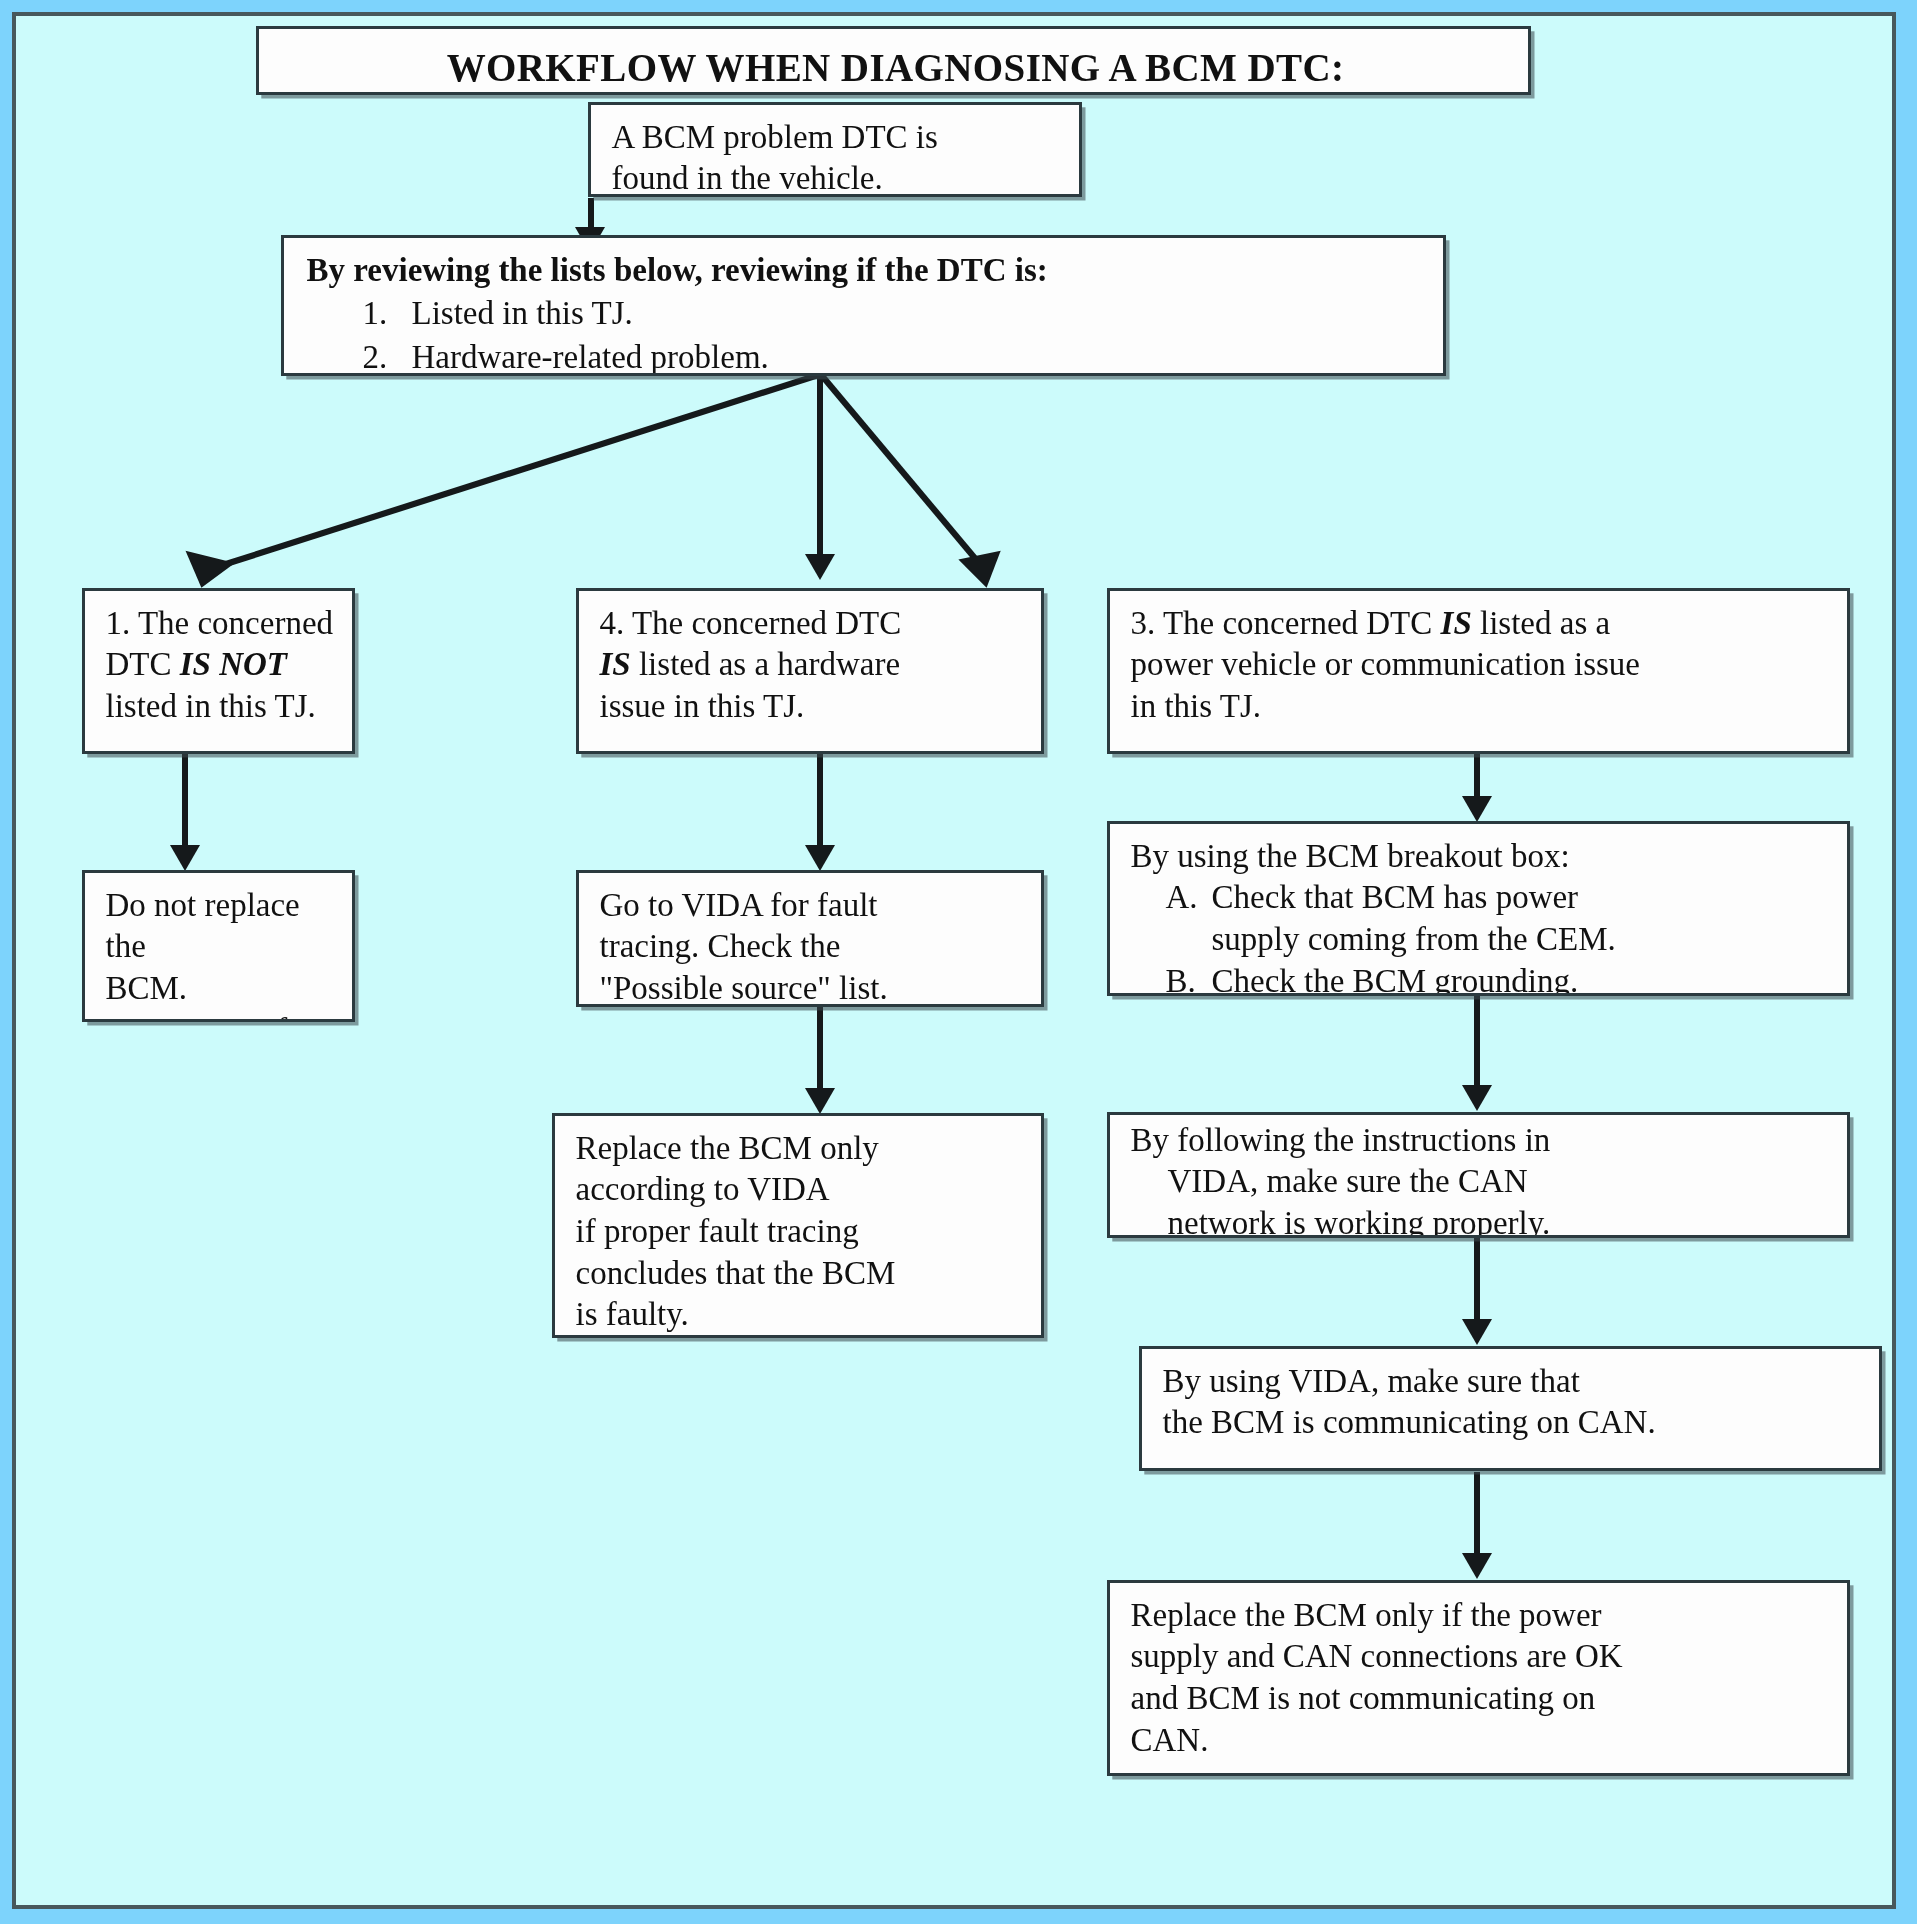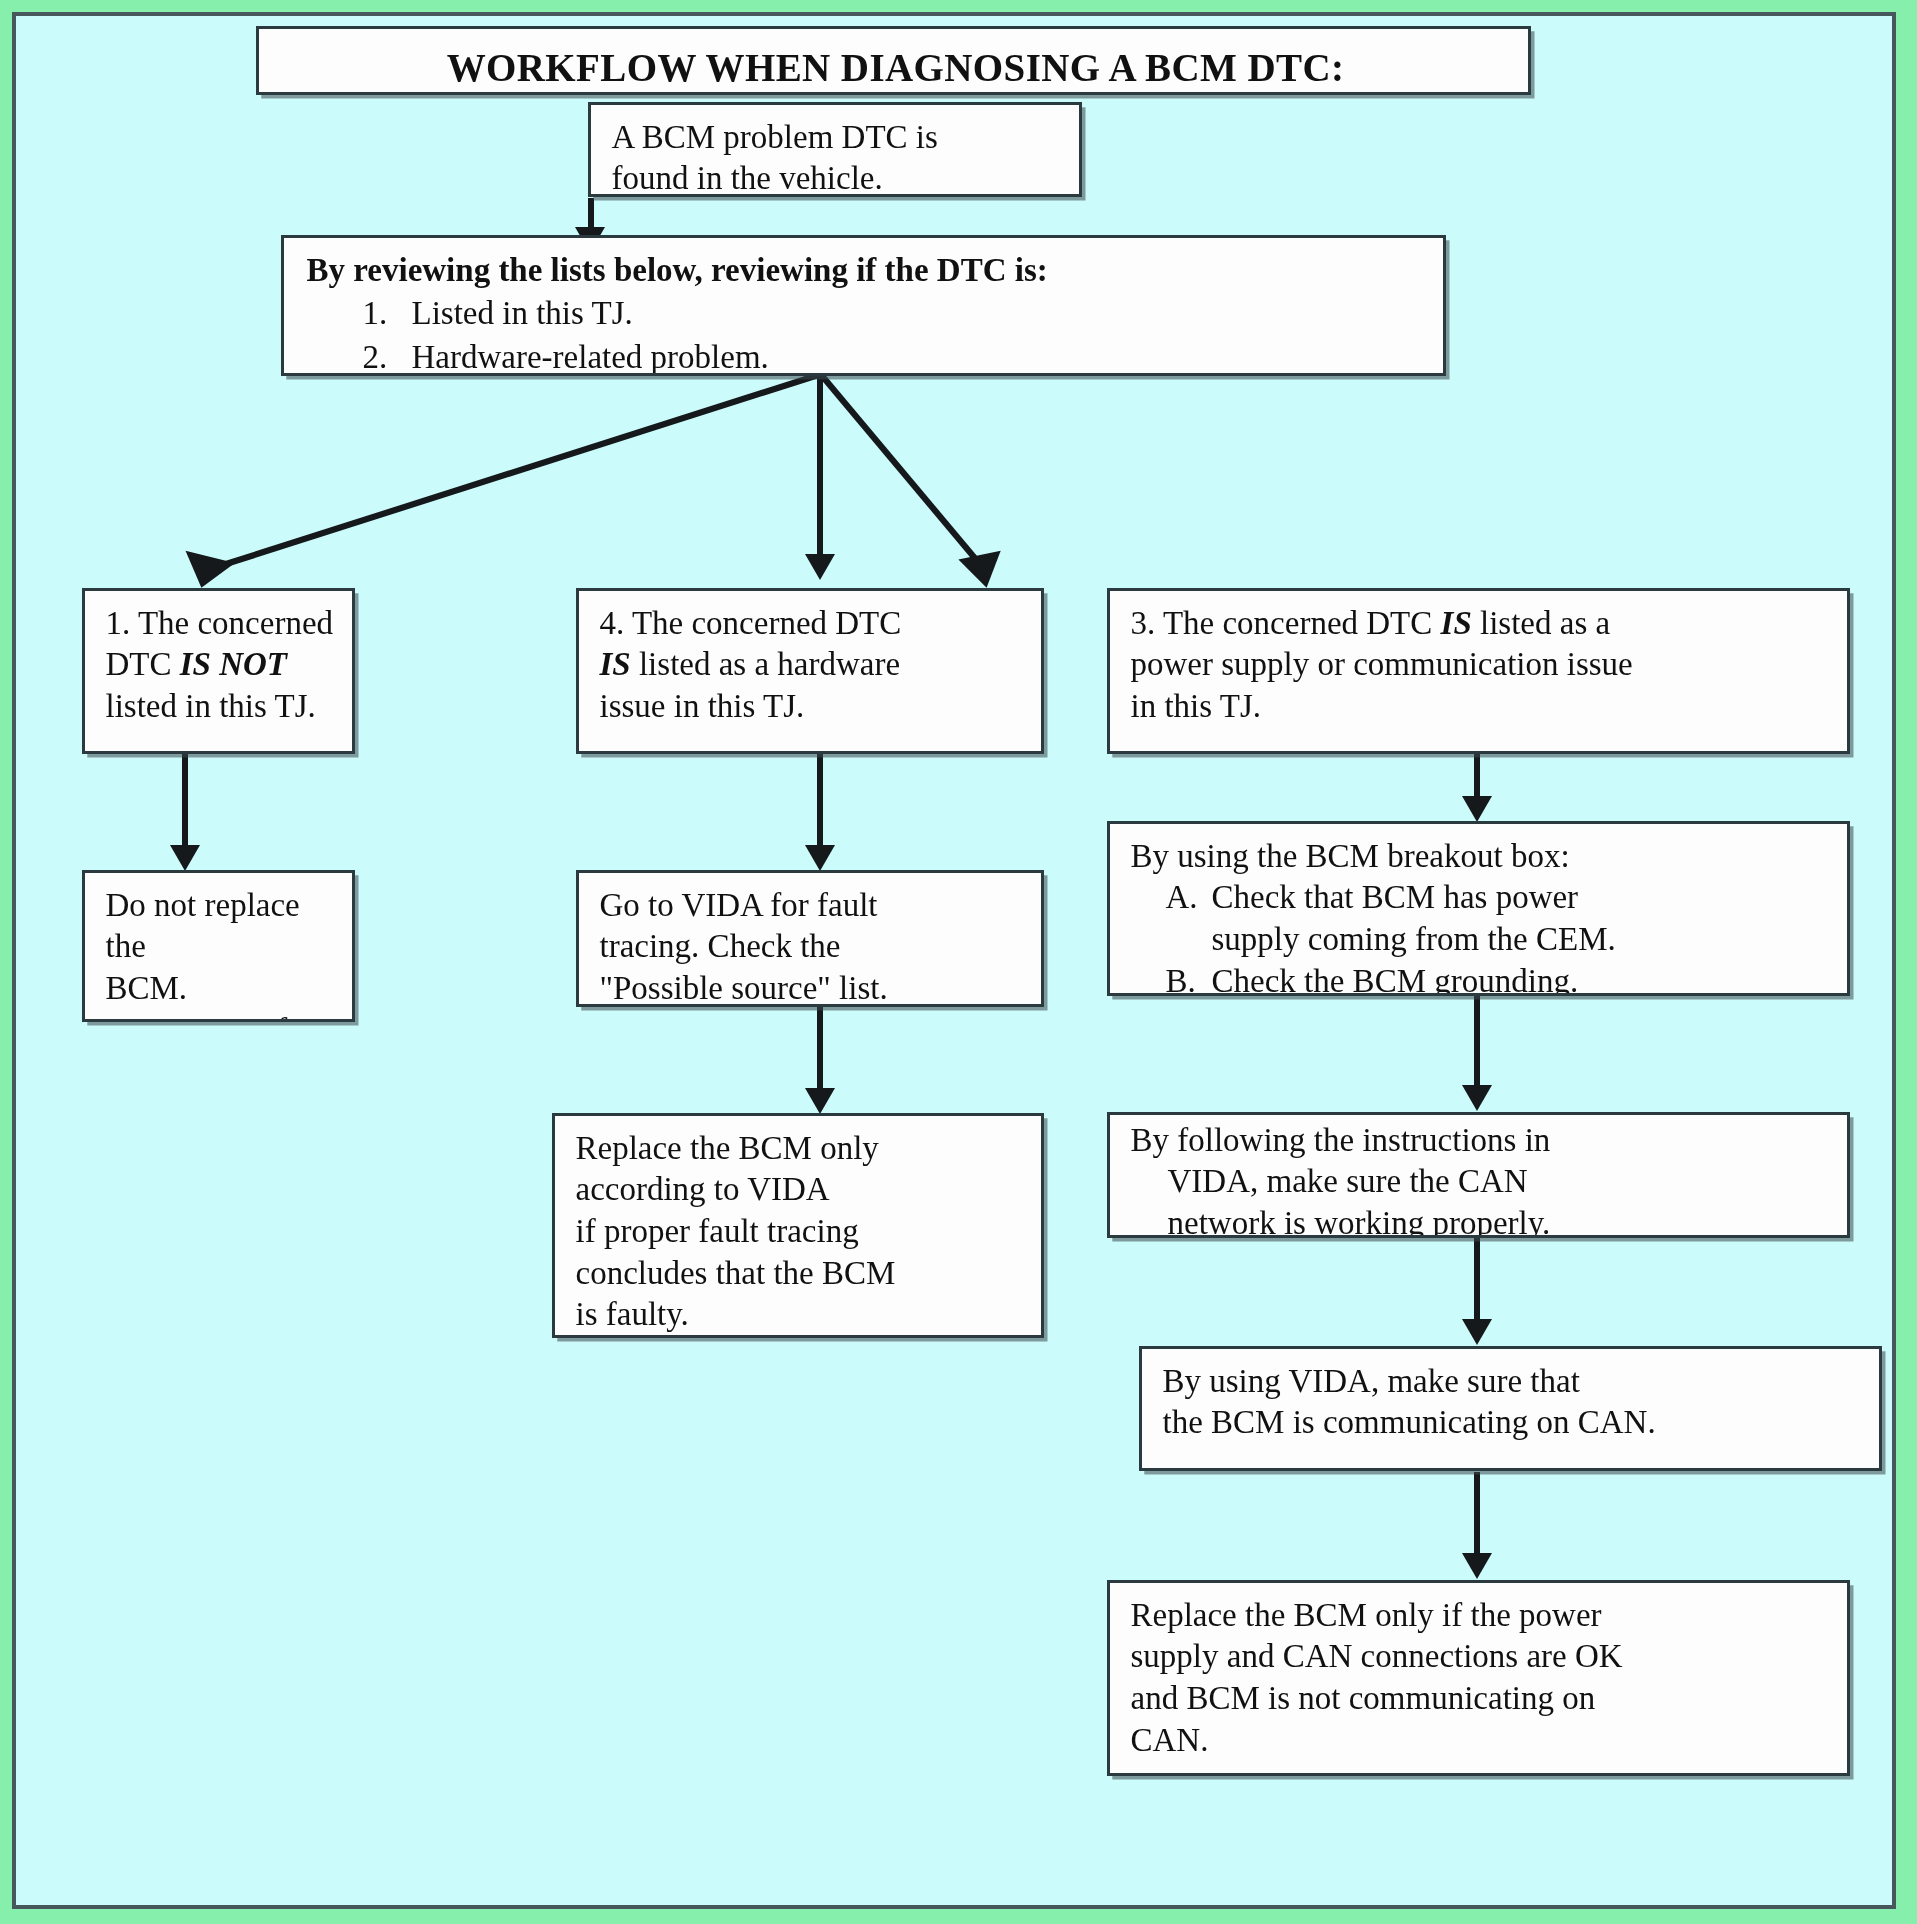--- a/index.html
+++ b/index.html
@@ -4,21 +4,21 @@
 <style>
   html, body {
     margin: 0;
     padding: 0;
     background: #ffffff;
   }
   #canvas {
     position: relative;
     width: 1917px;
     height: 1924px;
-    background: #86efac;
+    background: #7dd3fc;
     font-family: "Liberation Serif", "DejaVu Serif", serif;
     overflow: hidden;
   }
   
   #panel {
     position: absolute;
     left: 11.5px;
     top: 11.5px;
     width: 1884px;
     height: 1897px;
@@ -155,21 +155,21 @@
     </div>
 
     <div class="node" style="left:560px; top:572px; width:468px; height:166px;">
       <span class="ln">4. The concerned DTC</span>
       <span class="ln"><span class="bi">IS</span><span> listed as a hardware</span></span>
       <span class="ln">issue in this TJ.</span>
     </div>
 
     <div class="node" style="left:1091px; top:572px; width:743px; height:166px;">
       <span class="ln"><span>3. The concerned DTC </span><span class="bi">IS</span><span> listed as a</span></span>
-      <span class="ln">power supply or communication issue</span>
+      <span class="ln">power vehicle or communication issue</span>
       <span class="ln">in this TJ.</span>
     </div>
 
     <div class="node" style="left:66px; top:854px; width:273px; height:152px;">
       <span class="ln">Do not replace the</span>
       <span class="ln">BCM.</span>
       <span class="ln">Go to VIDA for</span>
       <span class="ln">fault tracing.</span>
     </div>
 

